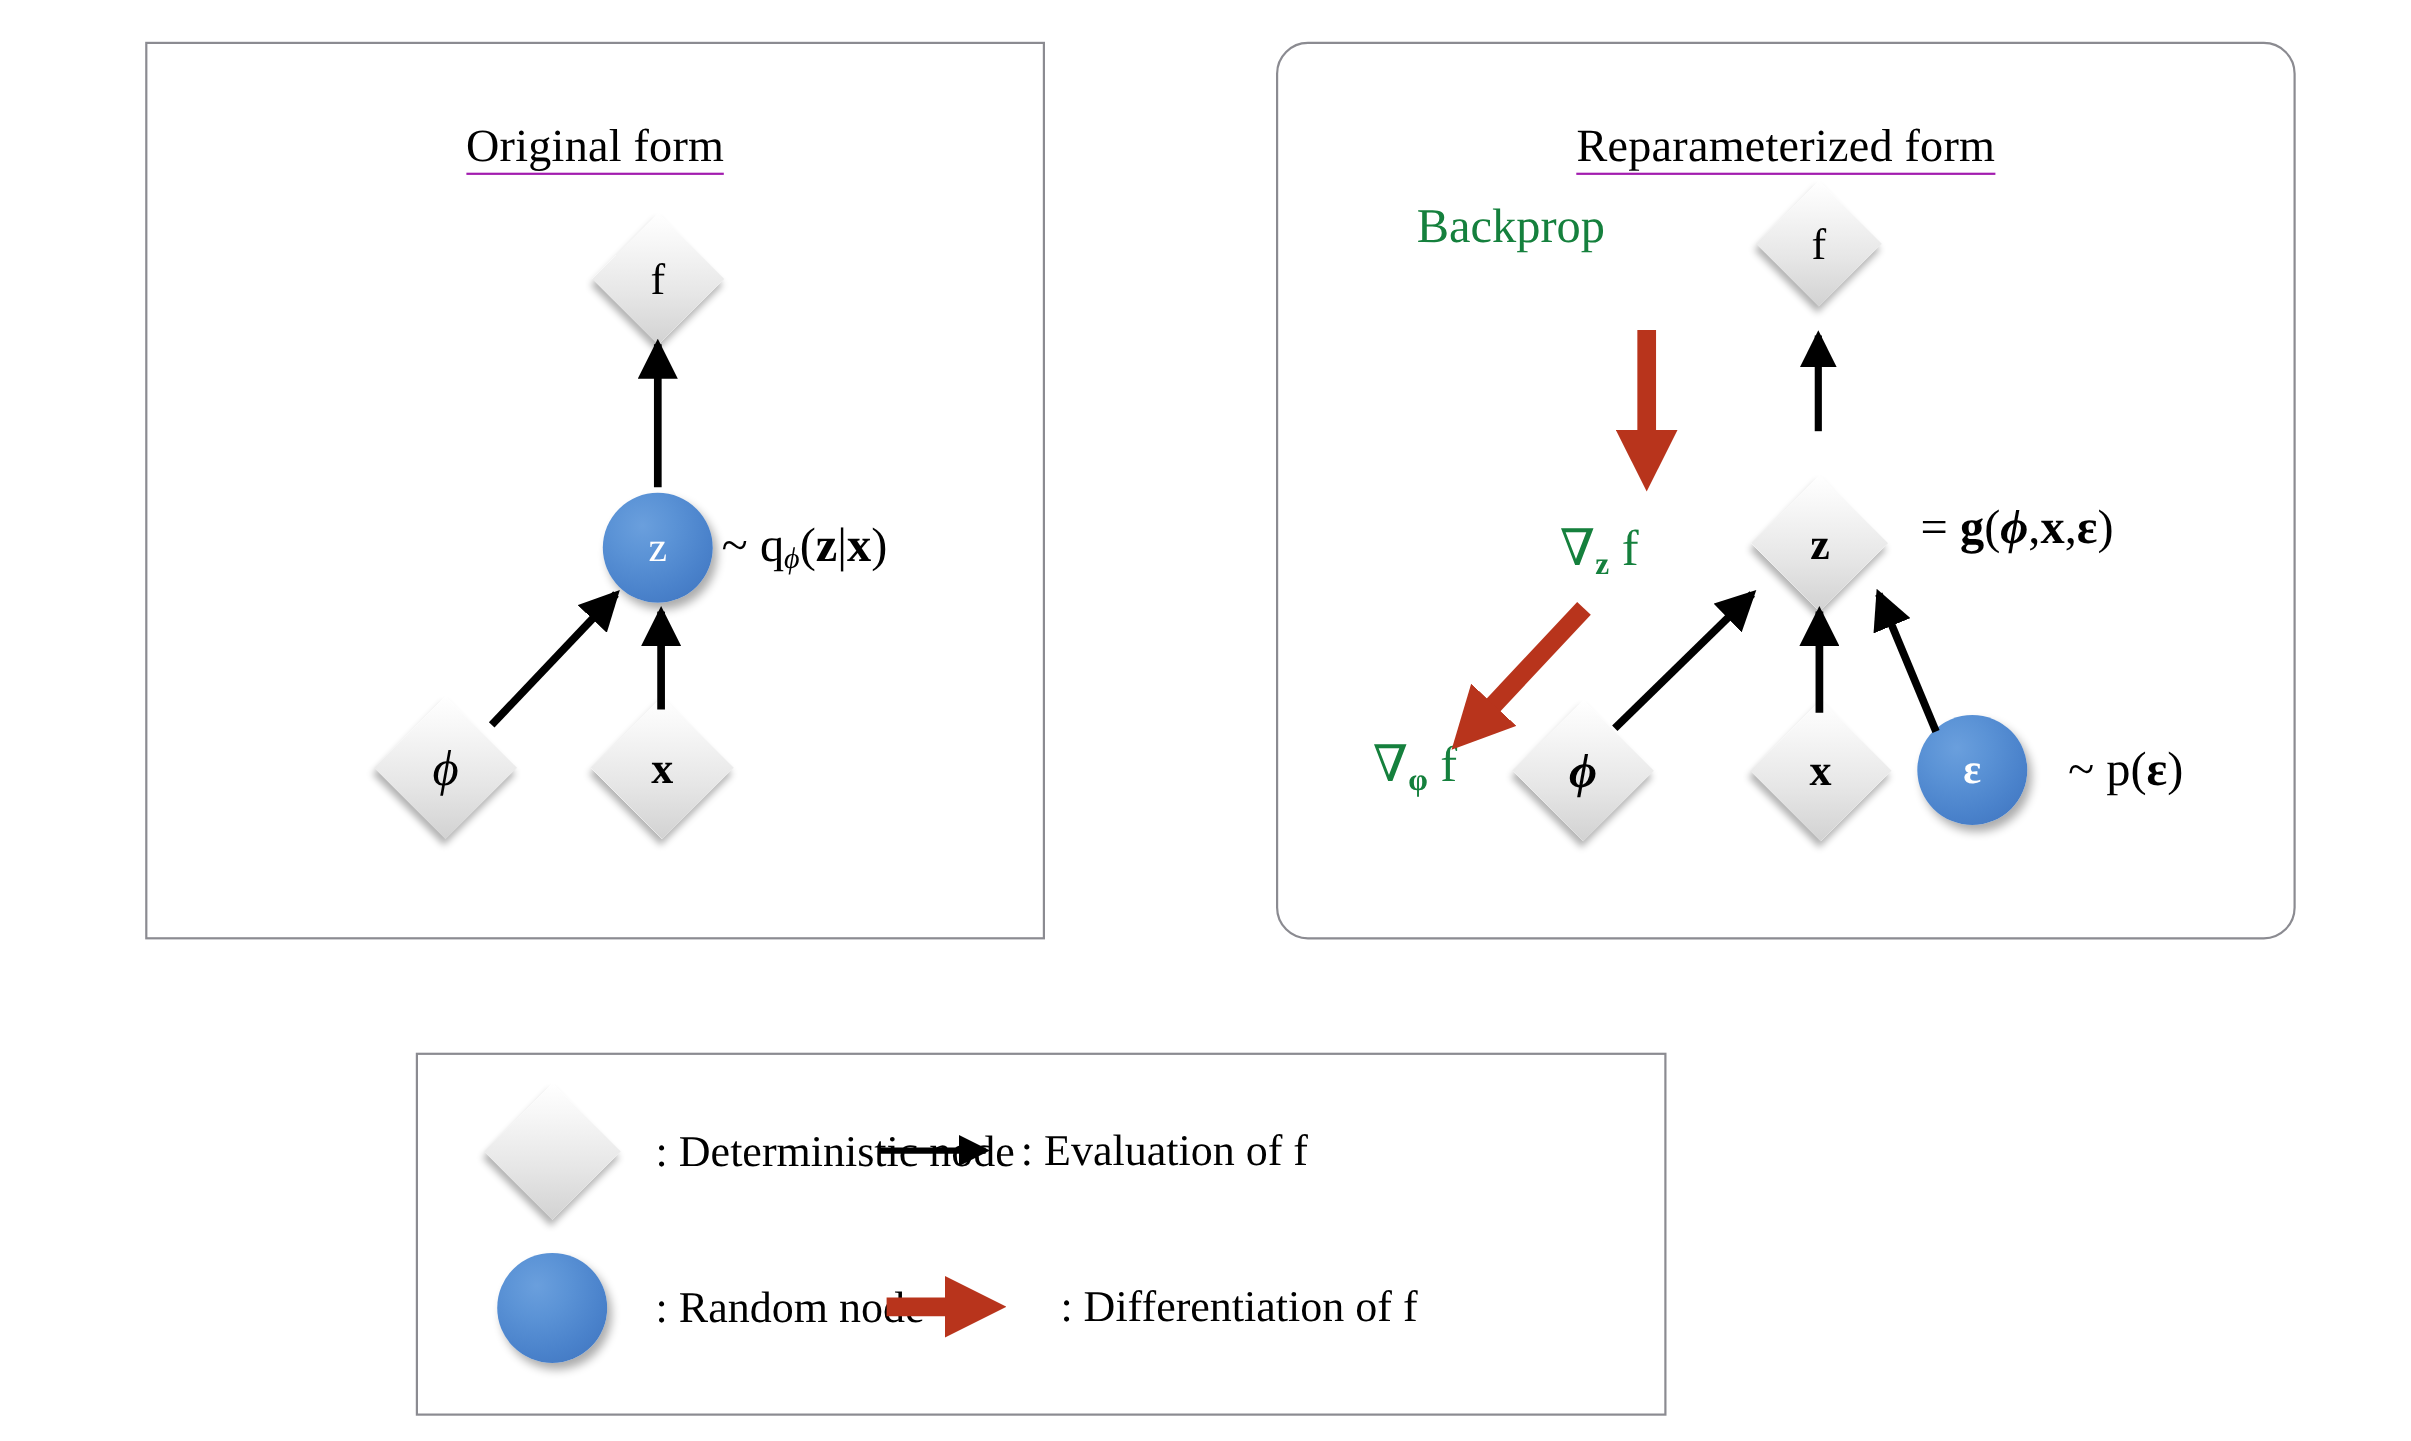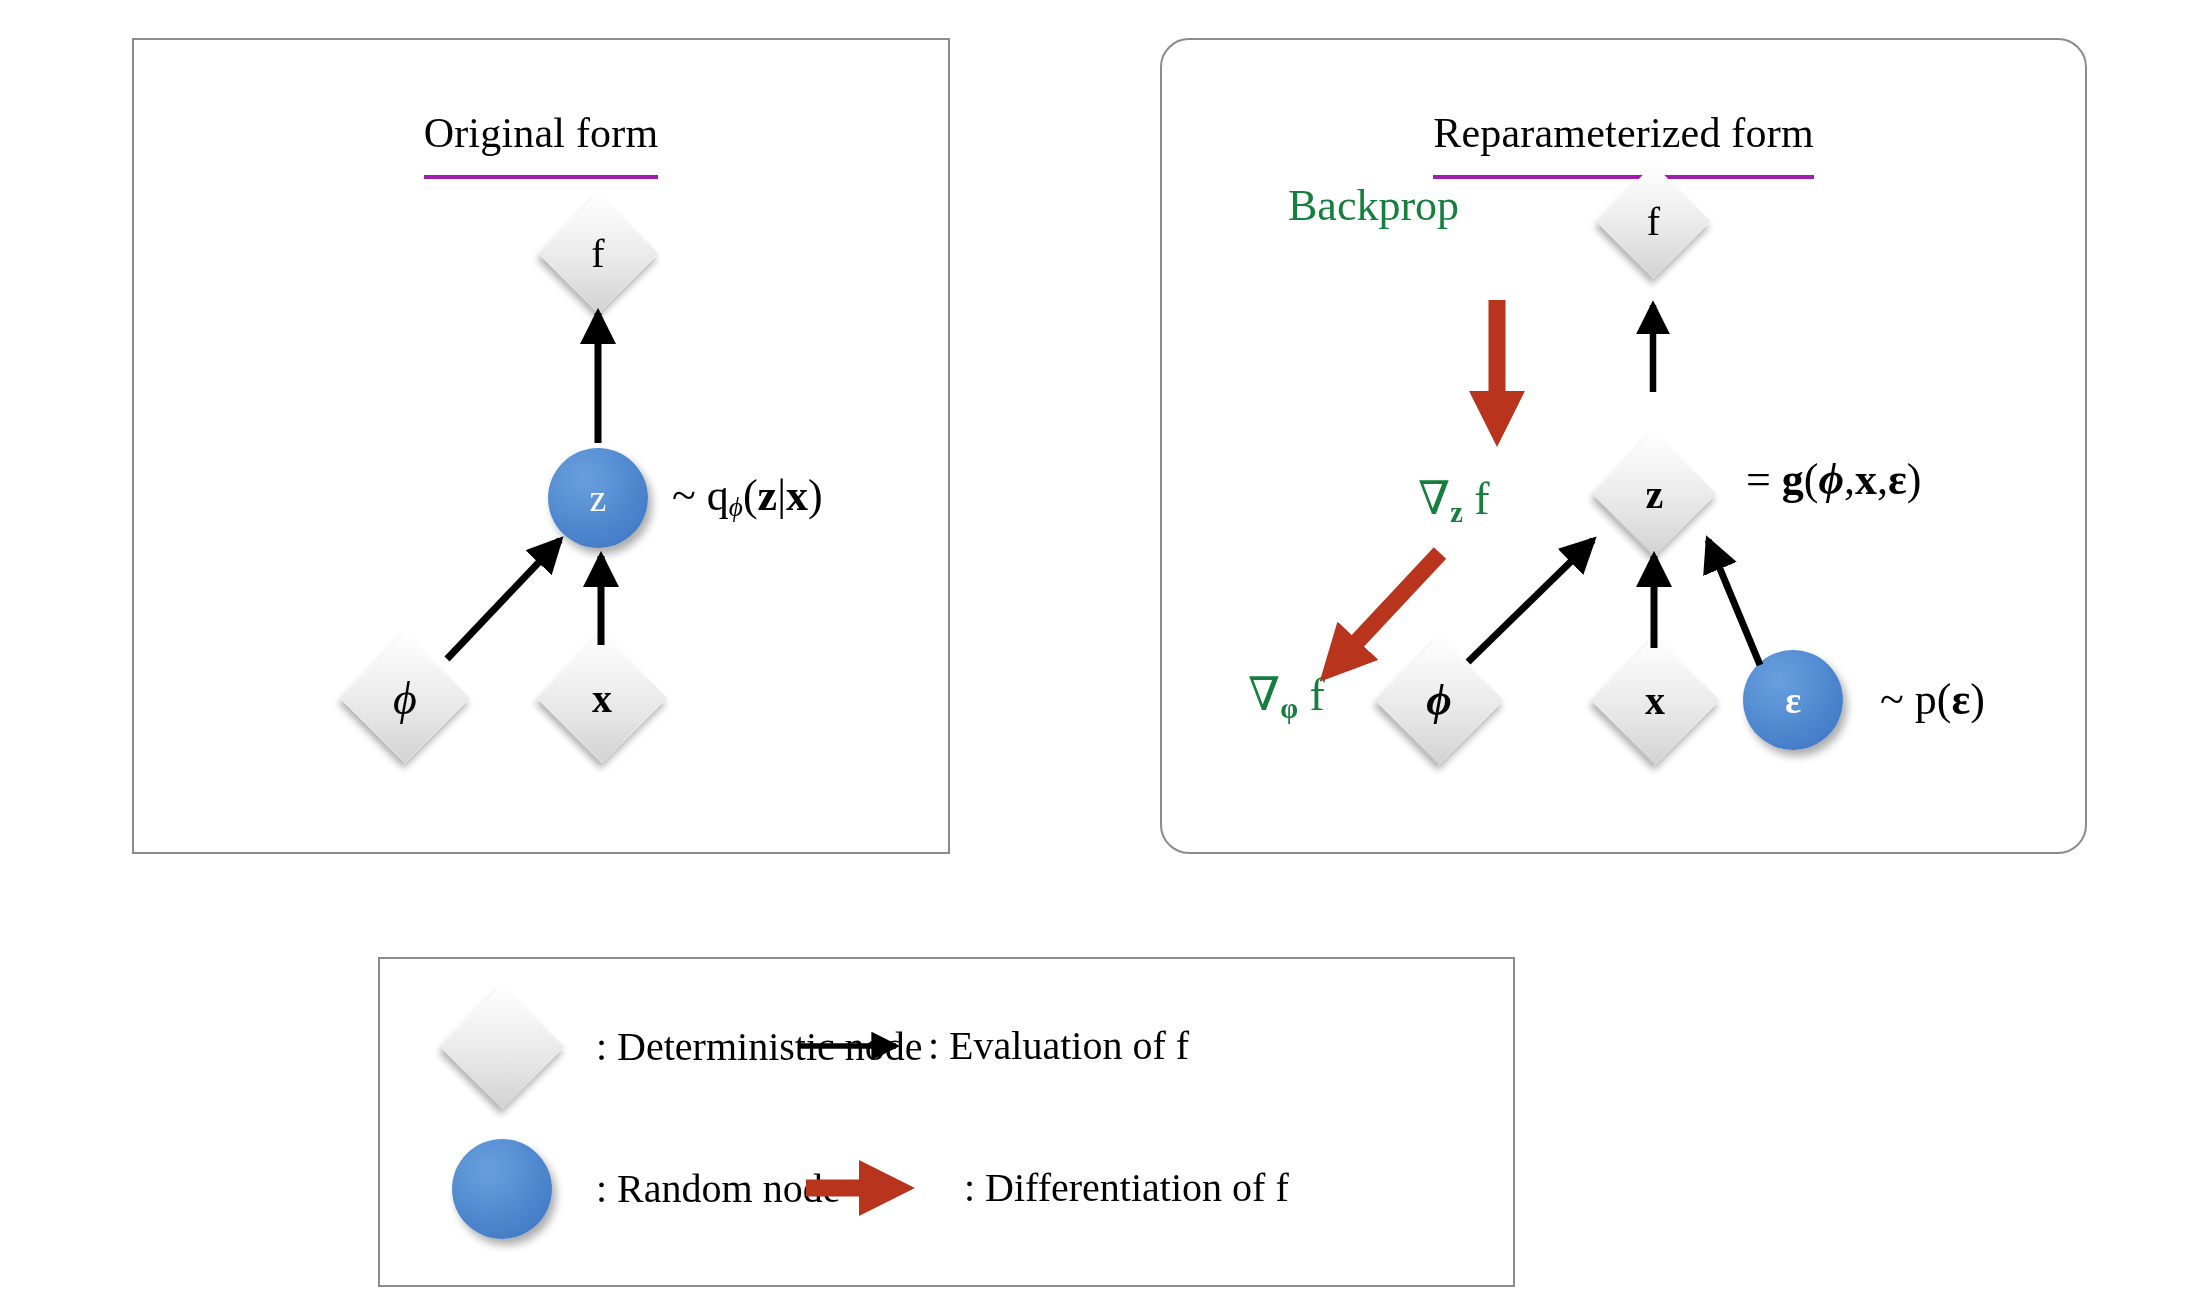--- a/index.html
+++ b/index.html
@@ -31,22 +31,22 @@
   .panel-title {
     position: absolute;
     width: 100%;
     text-align: center;
     font-size: 42px;
     line-height: 1;
     letter-spacing: 0.2px;
     white-space: nowrap;
   }
   .panel-title span {
-    border-bottom: 4px solid #a21caf;
-    padding-bottom: 19px;
+    border-bottom: 2px solid #a21caf;
+    padding-bottom: 1px;
   }
   #title-original { top: 72px; }
   #title-reparam  { top: 72px; }
 
   
   .diamond {
     position: absolute;
     transform: rotate(45deg);
     background: linear-gradient(135deg, #ffffff 0%, #f7f7f7 22%, #e6e6e6 62%, #d2d2d2 100%);
     box-shadow: 3px 5px 7px rgba(0,0,0,0.30);
@@ -187,21 +187,21 @@
     </div>
 </div>
 
 <div class="diamond-wrap" style="left:537px; top:633px; width:130px; height:130px;">
   <div class="diamond" style="left:19px; top:19px; width:92px; height:92px;"></div>
   <div class="diamond-label" style="font-size:40px;">
       <b class="bd">x</b>
     </div>
 </div>
 
-<div class="txt formula" style="left:672px; top:474px;">
+<div class="txt formula" style="left:656px; top:474px;">
   <span>~</span>&nbsp;q<sub style="font-size:0.62em; vertical-align:-0.22em;"><i class="it">ϕ</i></sub>(<b class="bd">z</b>|<b class="bd">x</b>)
 </div>
 
 <div class="panel" id="panel-reparam">
   <div class="panel-title" id="title-reparam">
     <span>Reparameterized form</span>
   </div>
 </div>
 
 <div class="txt bk red" style="left:1288px; top:184px;">Backprop</div>

